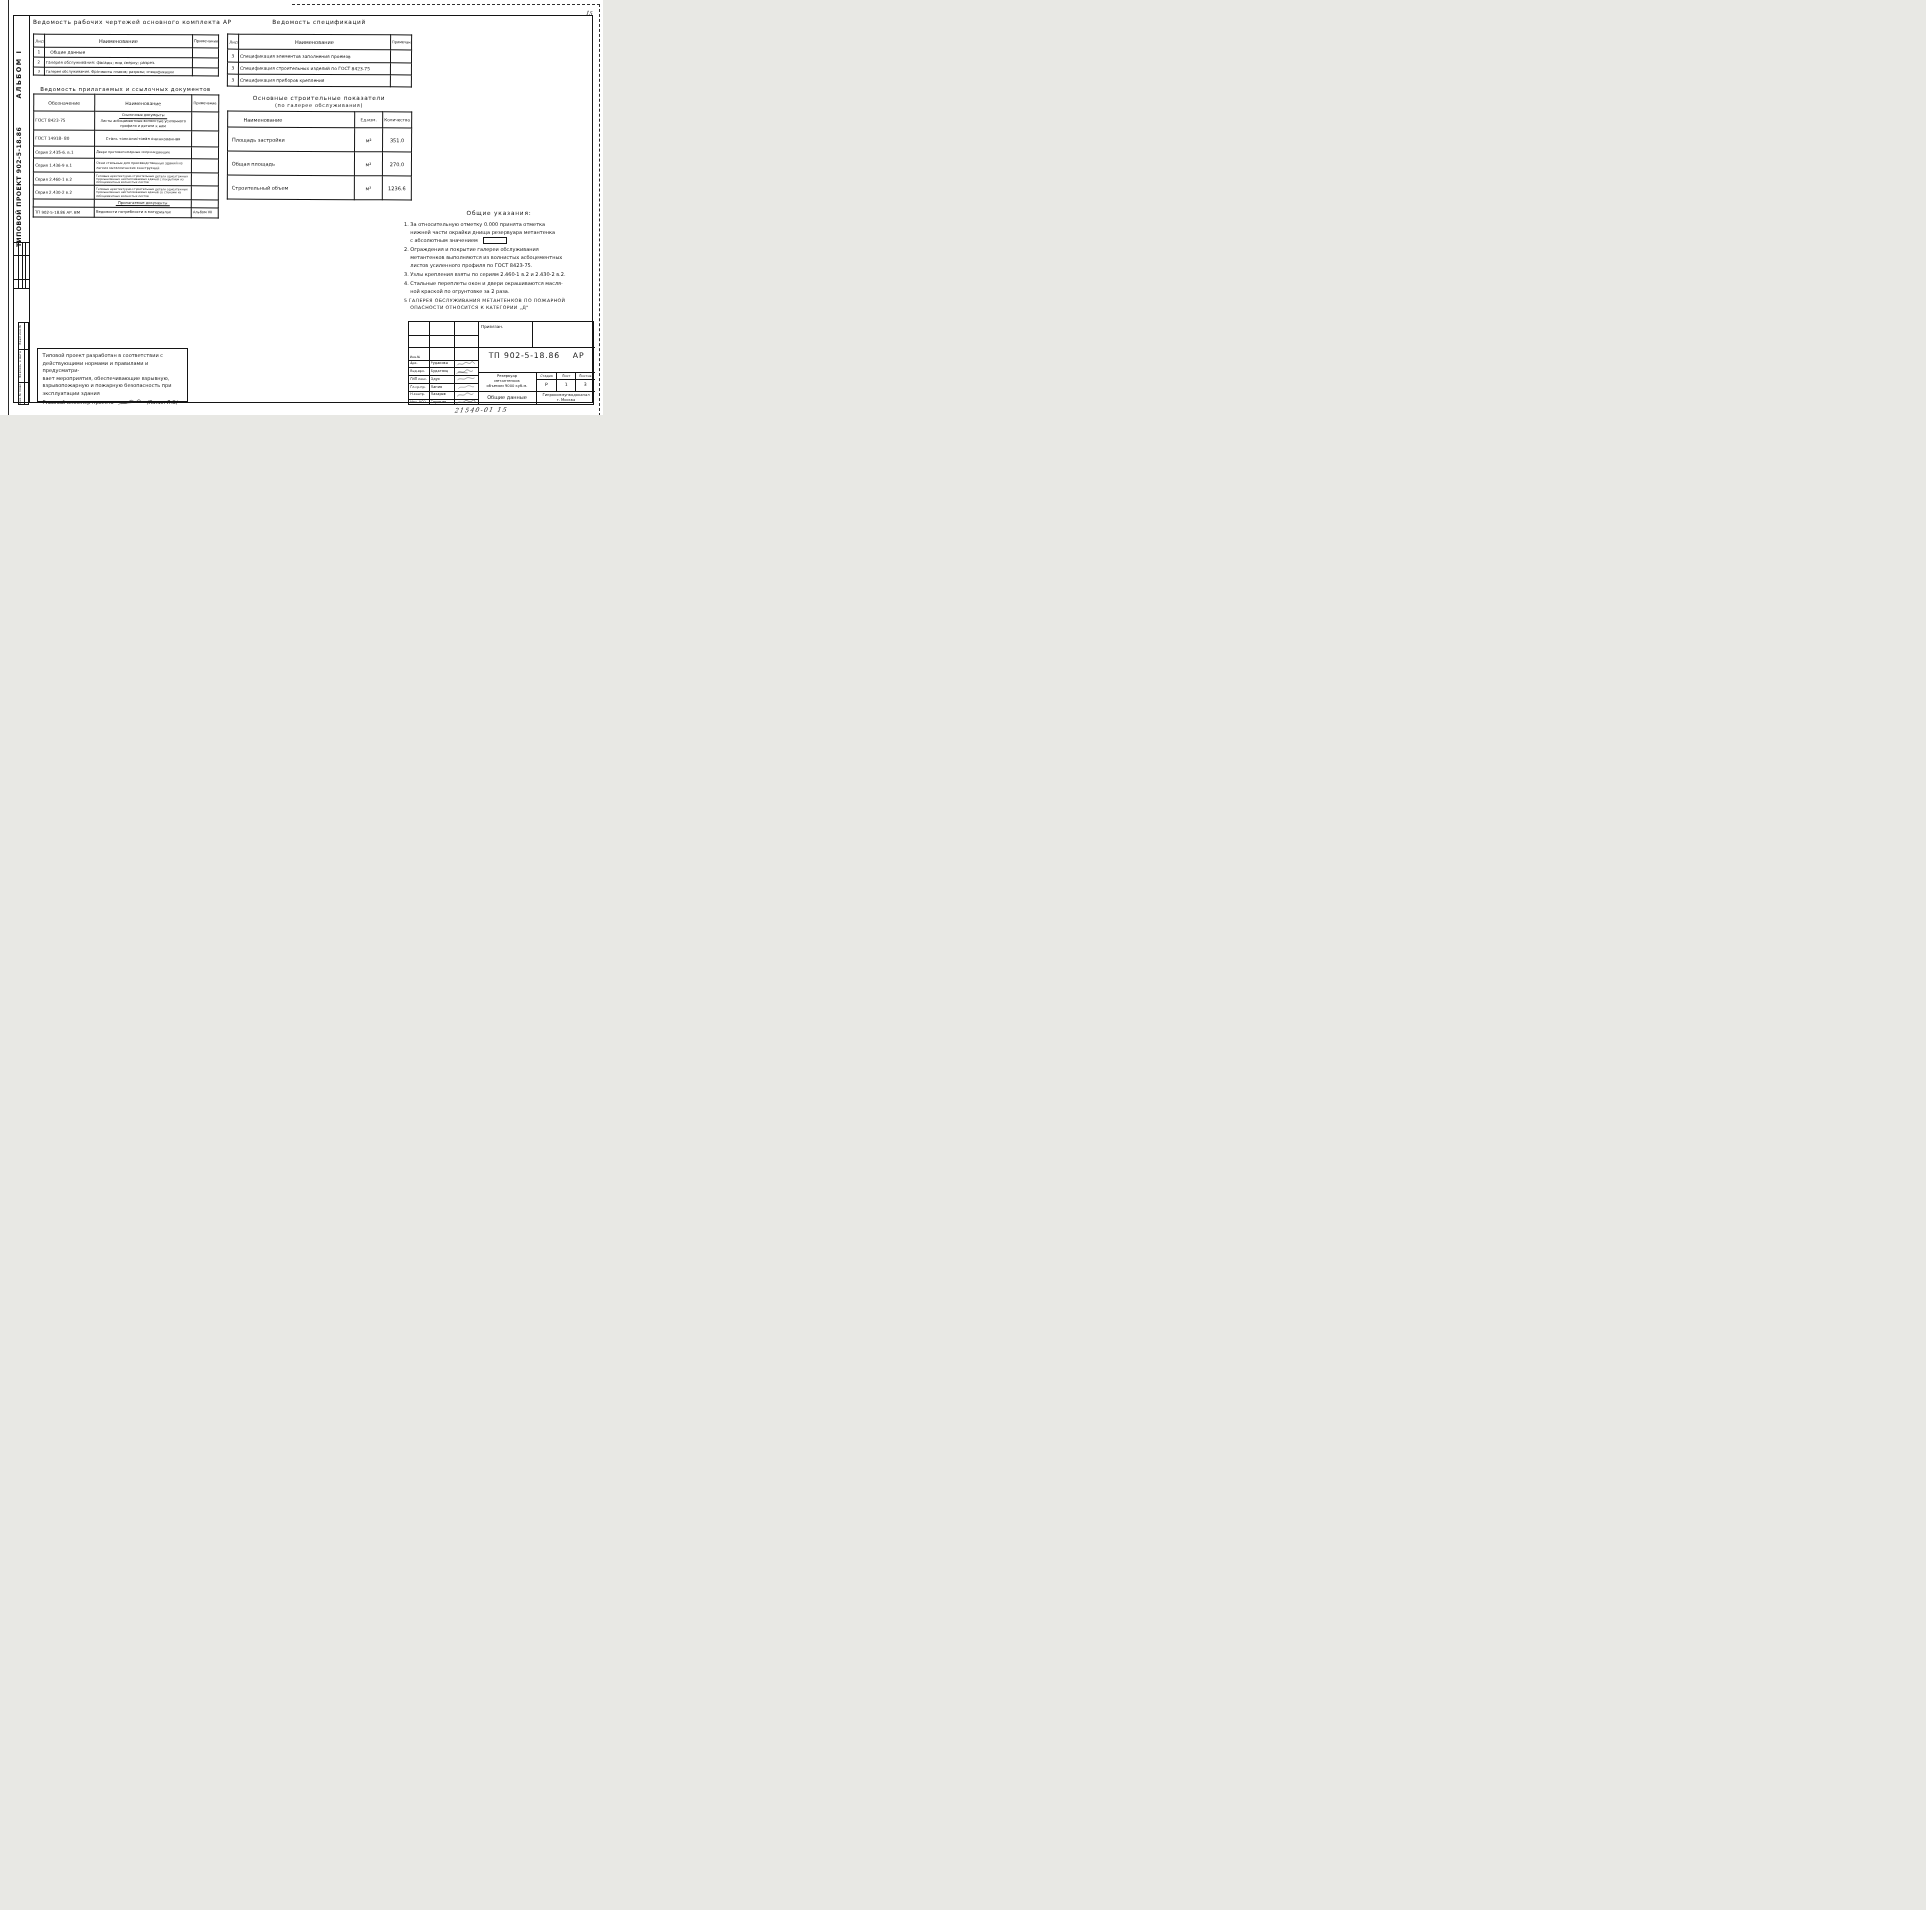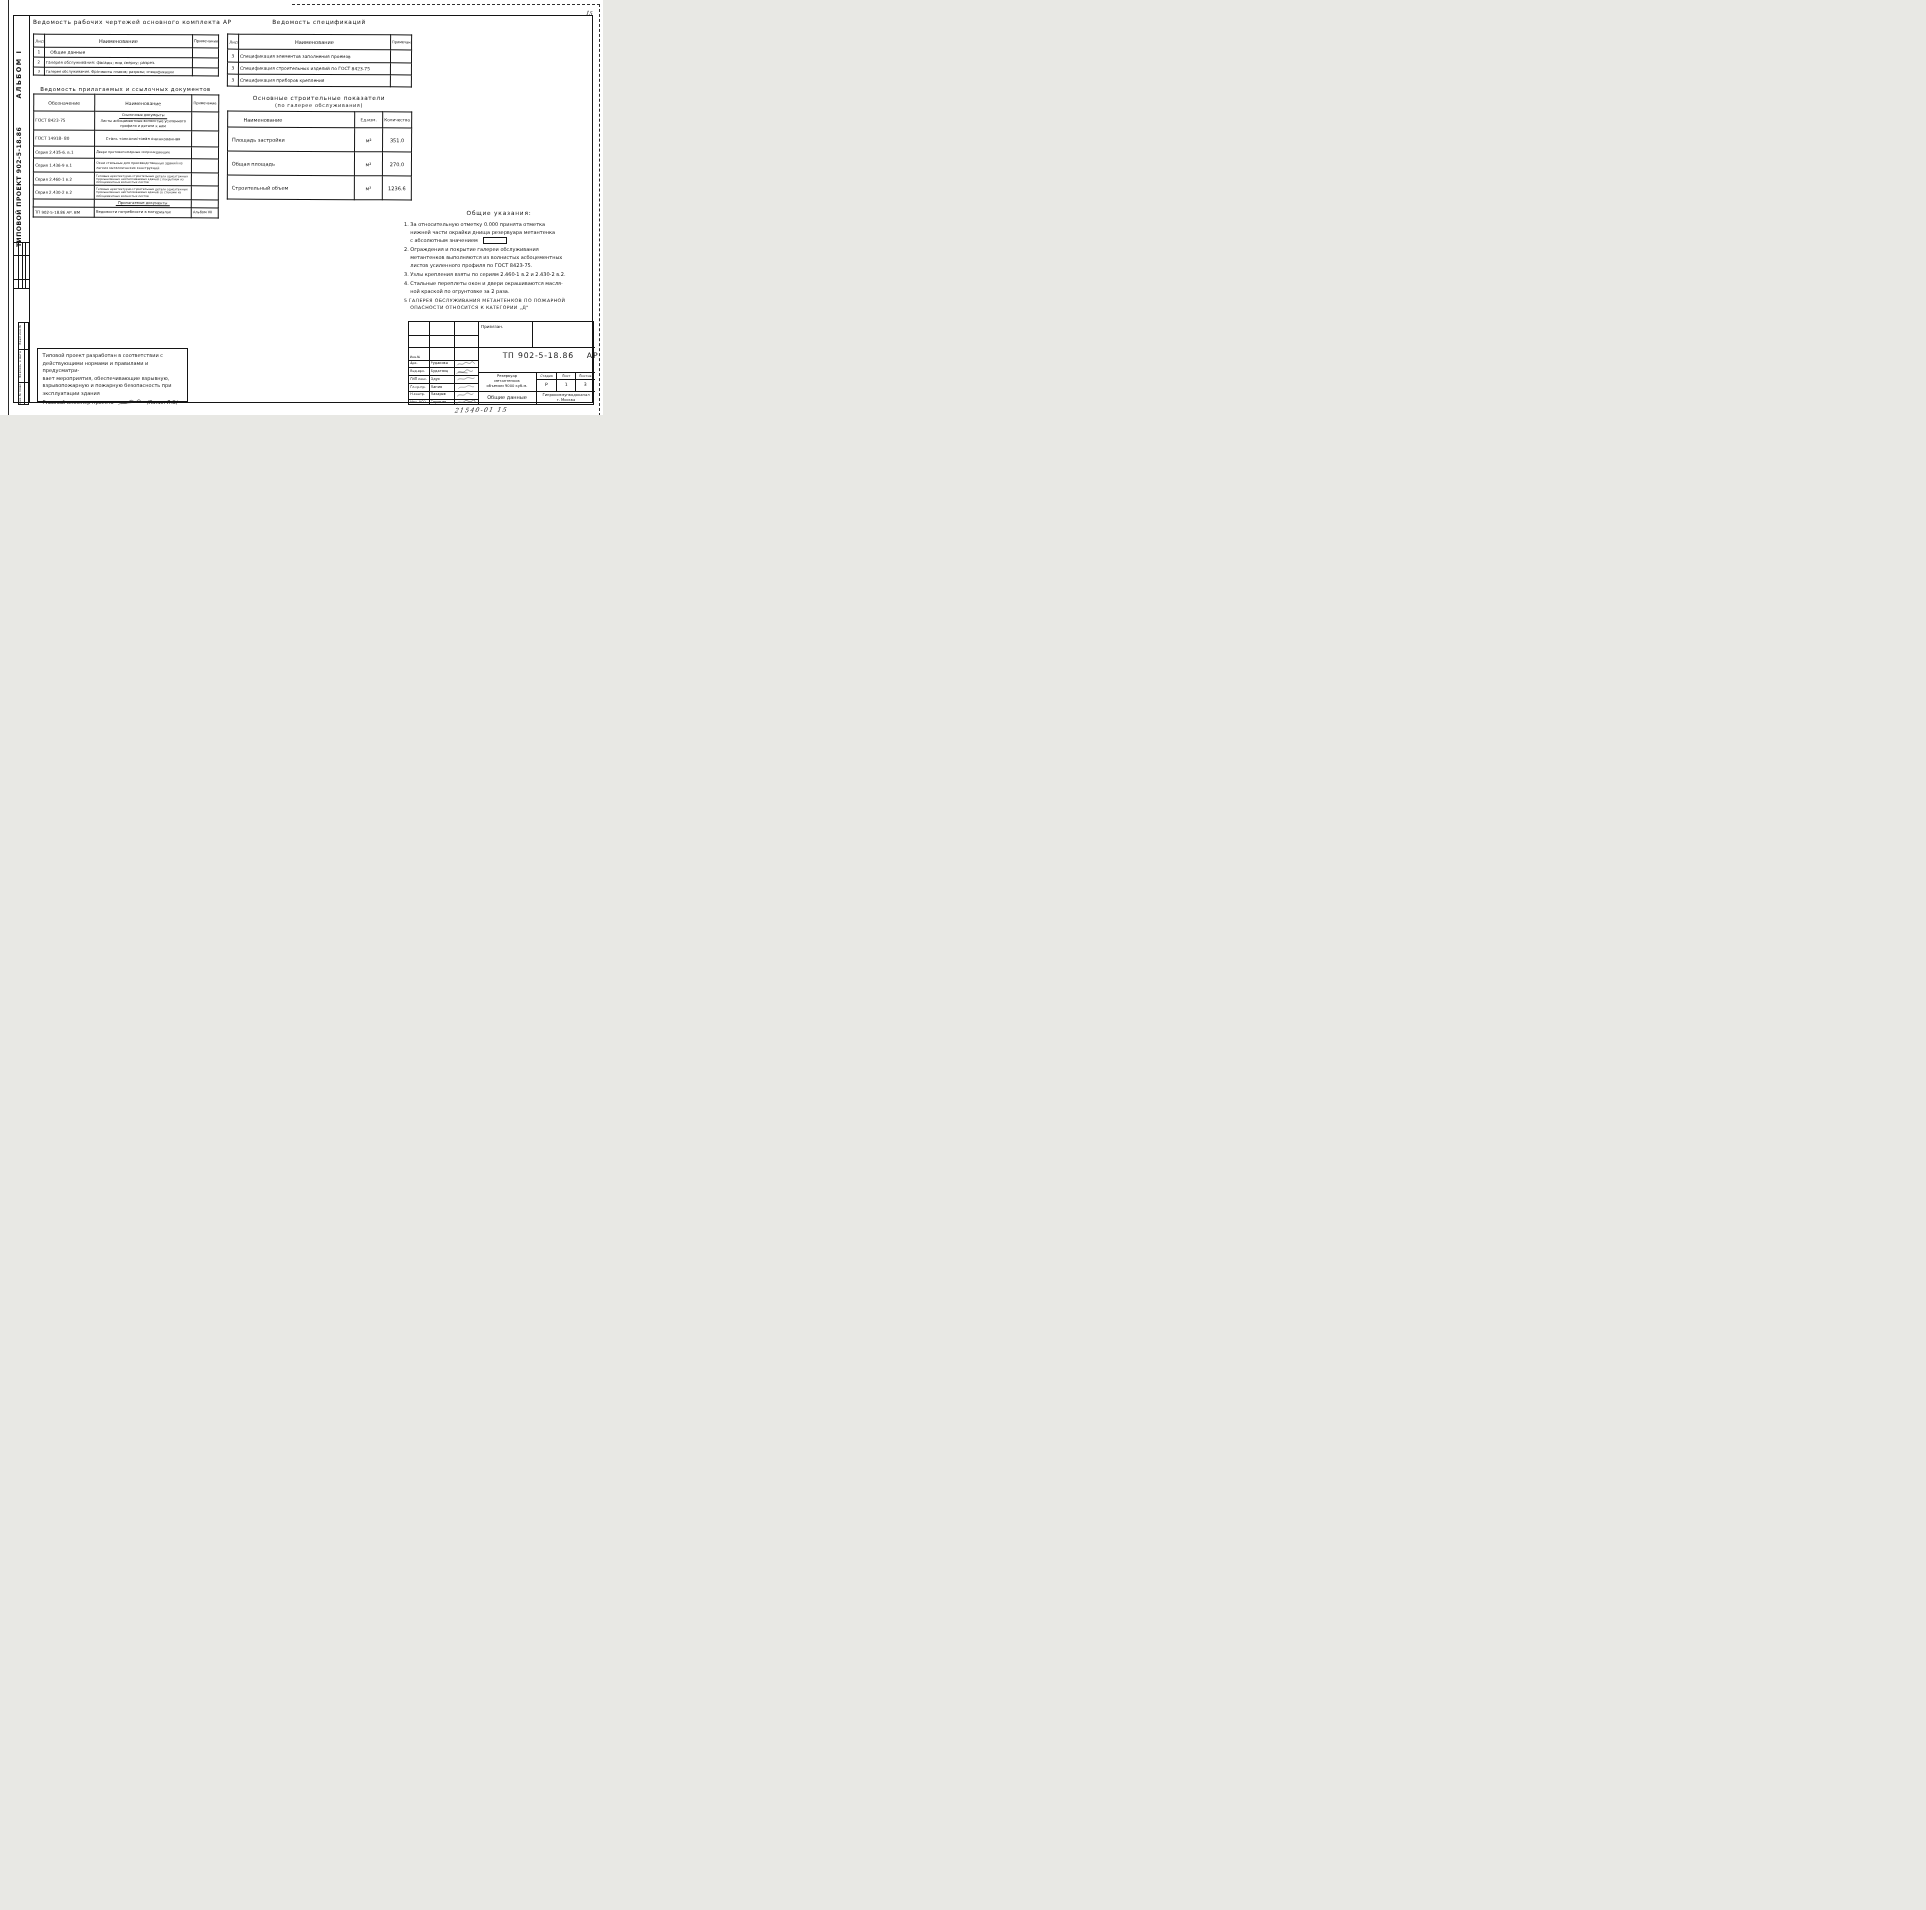--- a/index.html
+++ b/index.html
@@ -319,21 +319,21 @@
       </svg>
     <svg class="cell" style="left:47px;top:77px;" width="20" height="6.2" viewBox="0 0 52 16">
         <path d="M2 12 C 8 3, 15 13, 22 6 S 34 12, 42 5 S 48 9,50 7" fill="none" stroke="#2b2b2b" stroke-width="1.4" opacity="0.9"></path>
       </svg>
 
     <div class="line" style="left:69px;top:25px;width:117px;height:1.2px;"></div>
     <div class="line" style="left:123px;top:0;width:0.8px;height:25px;"></div>
     <div class="cell" style="left:72px;top:2.3px;font-size:4.2px;">Привязан.</div>
 
     <div class="line" style="left:69px;top:50px;width:117px;height:1.2px;"></div>
-    <div class="cell" style="left:83px;top:29px;width:117px;text-align:center;font-size:7.7px;letter-spacing:0.8px;">
+    <div class="cell" style="left:69px;top:29px;width:117px;text-align:center;font-size:7.7px;letter-spacing:0.8px;">
       <span>ТП 902-5-18.86</span>&nbsp;&nbsp;&nbsp;&nbsp;<span>АР</span>
     </div>
 
     <div class="line" style="left:127px;top:50px;width:0.8px;height:33px;"></div>
     <div class="cell" style="left:70px;top:52px;width:56px;height:17px;text-align:center;font-size:3.7px;line-height:1.35;white-space:pre-line;">Резервуар
 метантенков
 объемом  9000 куб.м.</div>
     <div class="line" style="left:69px;top:69px;width:117px;height:0.8px;"></div>
     <div class="cell" style="left:70px;top:72px;width:56px;text-align:center;font-size:5px;">Общие  данные</div>
 

